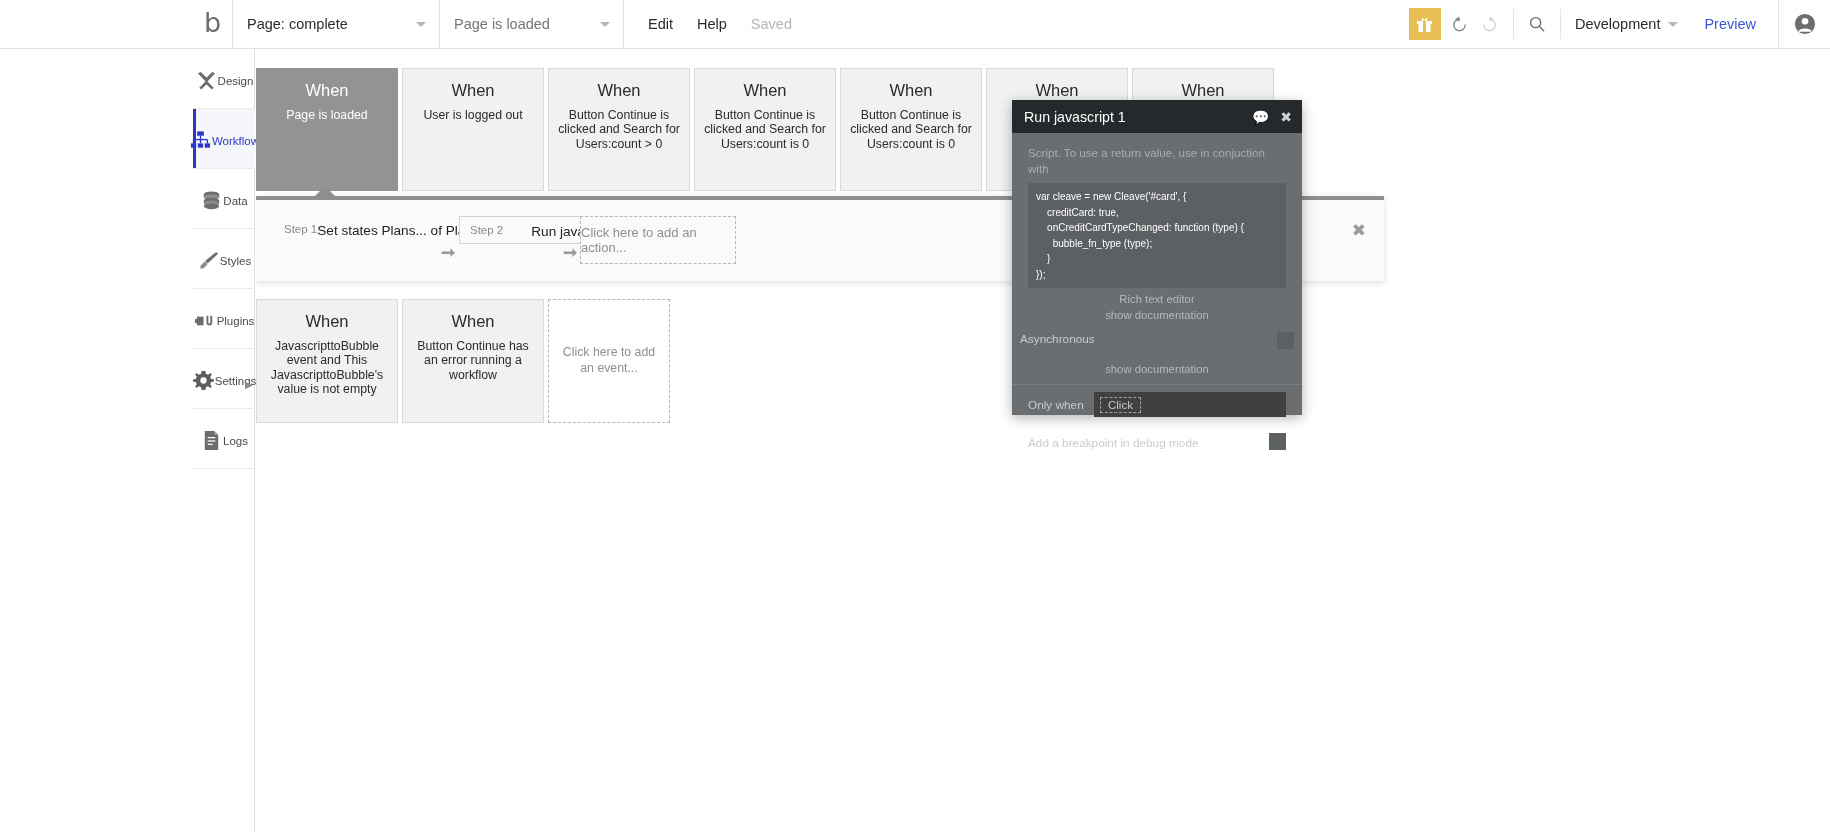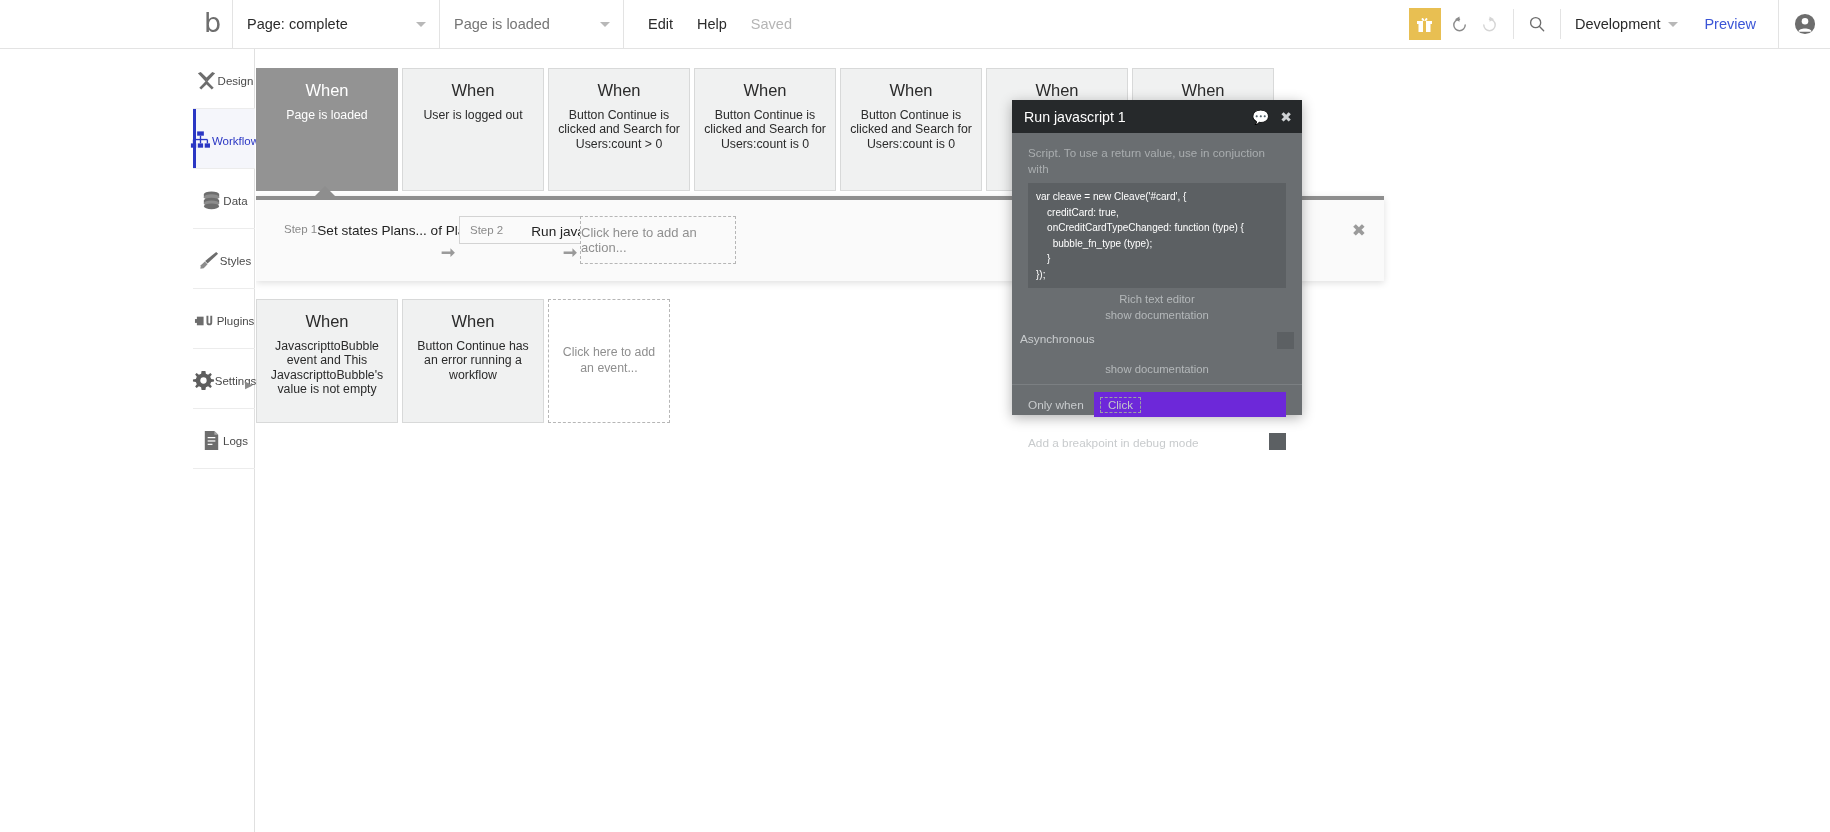--- a/index.html
+++ b/index.html
@@ -245,21 +245,21 @@
   .prop-check {
     width: 17px; height: 17px; background: #5c6063;
     border: 1px solid #5c6063; cursor: pointer;
   }
   .onlywhen-row {
     display: flex; align-items: center;
     padding: 7px 16px; border-top: 1px solid #7b7f82;
   }
   .onlywhen-label { font-size: 11.8px; color: #c8cbcd; width: 66px; }
   .onlywhen-input {
-    flex: 1 1 auto; height: 25px; background: #6d28d9;
+    flex: 1 1 auto; height: 25px; background: #404040;
     display: flex; align-items: center; padding-left: 6px; cursor: text;
   }
   .chip {
     border: 1px dashed #9aa0a3; font-size: 11.5px;
     color: #c4c8ca; padding: 1px 7px;
   }
   .breakpoint-row {
     display: flex; align-items: flex-end;
     padding: 9px 16px;
   }

